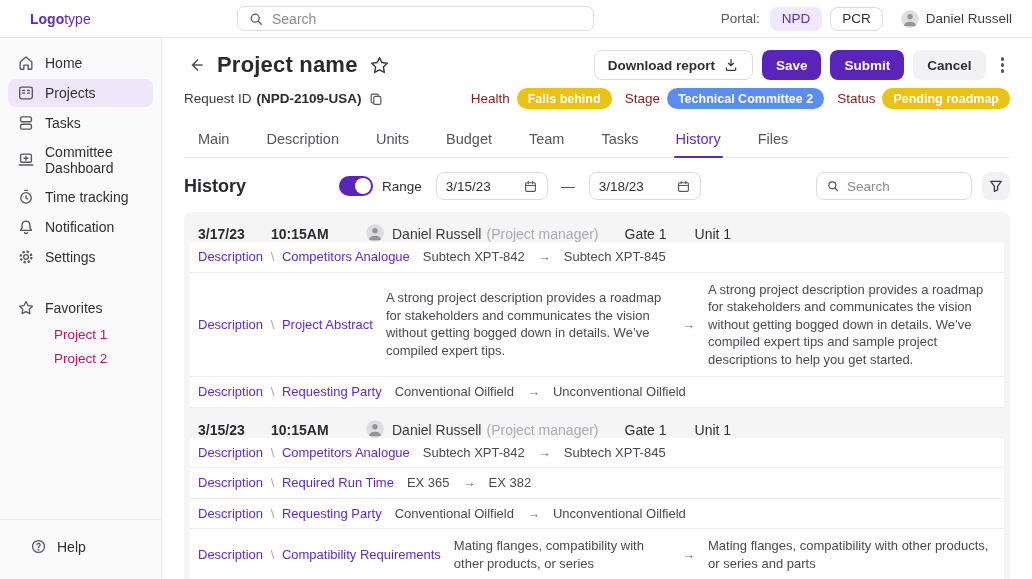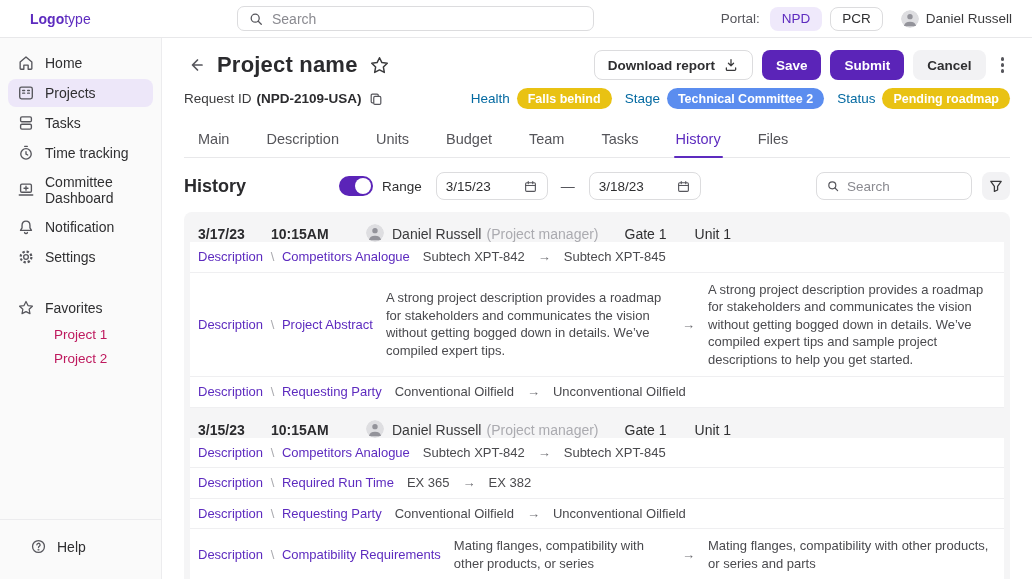--- a/index.html
+++ b/index.html
@@ -54,21 +54,21 @@
   .btn.ghost { background:#F2F2F4; color:#2F2F31; }
   .kebab { display:inline-flex; flex-direction:column; gap:2.5px; padding:4px 6px; cursor:pointer; }
   .kebab i { width:3.5px; height:3.5px; border-radius:50%; background:#56565C; }
 
   .sub-head { display:flex; align-items:center; margin-top:8px; font-size:13.5px; }
   .req-label { color:#3A3A3C; }
   .req-id { font-weight:700; margin-left:5px; color:#2B2B2E; }
   .copy-btn { margin-left:6px; cursor:pointer; }
   .badge-groups { margin-left:auto; display:flex; align-items:center; gap:13px; }
   .bgroup { display:flex; align-items:center; gap:7px; }
-  .blabel { color:#0369a1; }
+  .blabel { color:#7f1d1d; }
   .badge { height:21px; border-radius:11px; padding:0 11px; display:flex; align-items:center;
     color:#fff; font-size:12.5px; font-weight:700; }
   .badge.yellow { background:#E9C213; }
   .badge.blue { background:#5B8DEF; }
 
   
   .tabs { display:flex; gap:33px; margin-top:16px; border-bottom:1px solid #E8E8EA; padding:0 12px; }
   .tab { font-size:14.5px; color:#55555A; padding:6px 2px 10px 2px; cursor:pointer; position:relative; }
   .tab.active { color:#5D2BBF; }
   .tab.active::after { content:""; position:absolute; left:0; right:0; bottom:-1px; height:2.5px;
@@ -169,34 +169,34 @@
           <svg width="18" height="18" viewBox="0 0 20 20" fill="none" stroke="#56565C" stroke-width="1.5">
             <rect x="4" y="3.2" width="12" height="5.4" rx="1.5"></rect>
             <rect x="4" y="11.4" width="12" height="5.4" rx="1.5"></rect>
           </svg>
         </span>
       <span>Tasks</span>
     </div>
     <div class="nav-item">
       <span class="icon">
           <svg width="18" height="18" viewBox="0 0 20 20" fill="none" stroke="#56565C" stroke-width="1.5" stroke-linecap="round">
+            <rect x="4" y="3.5" width="12" height="9" rx="1.5"></rect>
+            <path d="M10 5.8 v4.4 M7.8 8 h4.4 M2.5 15.5 h15"></path>
+          </svg>
+        </span>
+      <span style="max-width:86px">Committee Dashboard</span>
+    </div>
+    <div class="nav-item">
+      <span class="icon">
+          <svg width="18" height="18" viewBox="0 0 20 20" fill="none" stroke="#56565C" stroke-width="1.5" stroke-linecap="round">
             <circle cx="10" cy="11" r="5.8"></circle>
             <path d="M8.5 2.6 h3 M10 8.4 v2.8 l1.9 1"></path>
           </svg>
         </span>
       <span>Time tracking</span>
-    </div>
-    <div class="nav-item">
-      <span class="icon">
-          <svg width="18" height="18" viewBox="0 0 20 20" fill="none" stroke="#56565C" stroke-width="1.5" stroke-linecap="round">
-            <rect x="4" y="3.5" width="12" height="9" rx="1.5"></rect>
-            <path d="M10 5.8 v4.4 M7.8 8 h4.4 M2.5 15.5 h15"></path>
-          </svg>
-        </span>
-      <span style="max-width:86px">Committee Dashboard</span>
     </div>
     <div class="nav-item">
       <span class="icon">
           <svg width="18" height="18" viewBox="0 0 20 20" fill="none" stroke="#56565C" stroke-width="1.5" stroke-linejoin="round" stroke-linecap="round">
             <path d="M10 3.4 c-2.8 0 -4.4 2 -4.4 4.8 V11 l-1.7 2.7 h12.2 L14.4 11 V8.2 C14.4 5.4 12.8 3.4 10 3.4 Z"></path>
             <path d="M8.4 16.2 a1.8 1.8 0 0 0 3.2 0"></path>
           </svg>
         </span>
       <span>Notification</span>
     </div>

